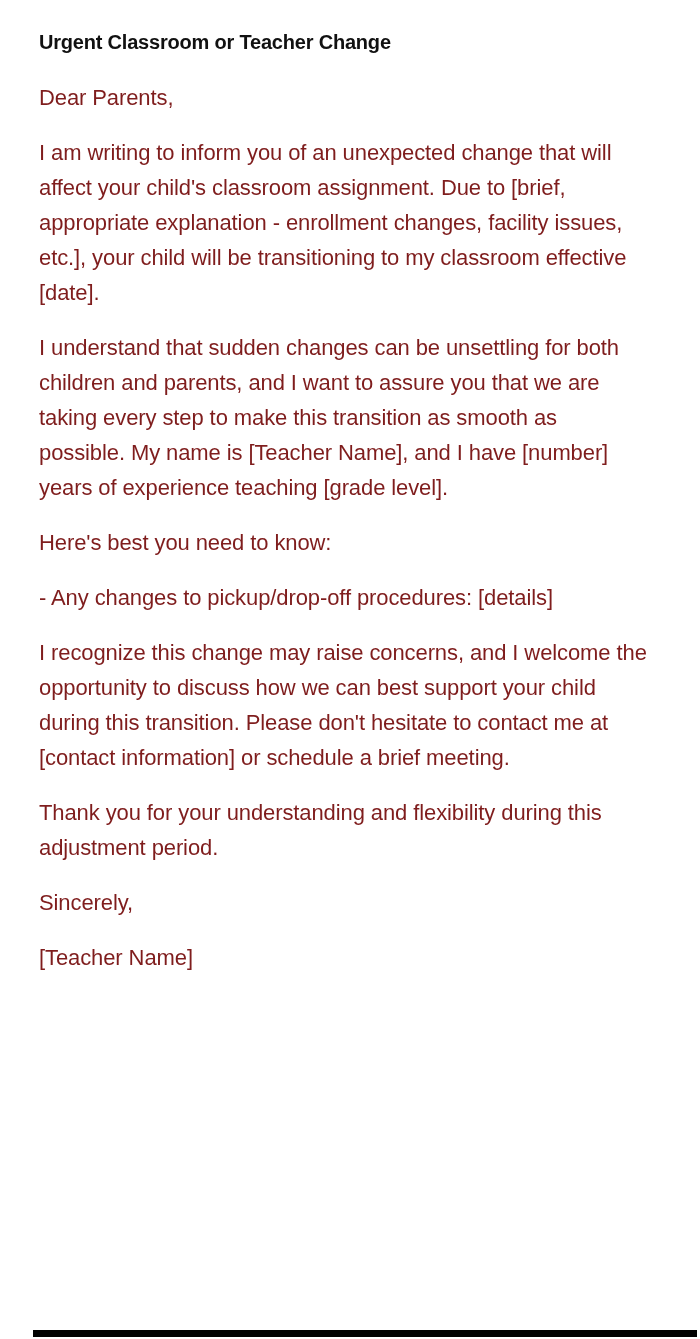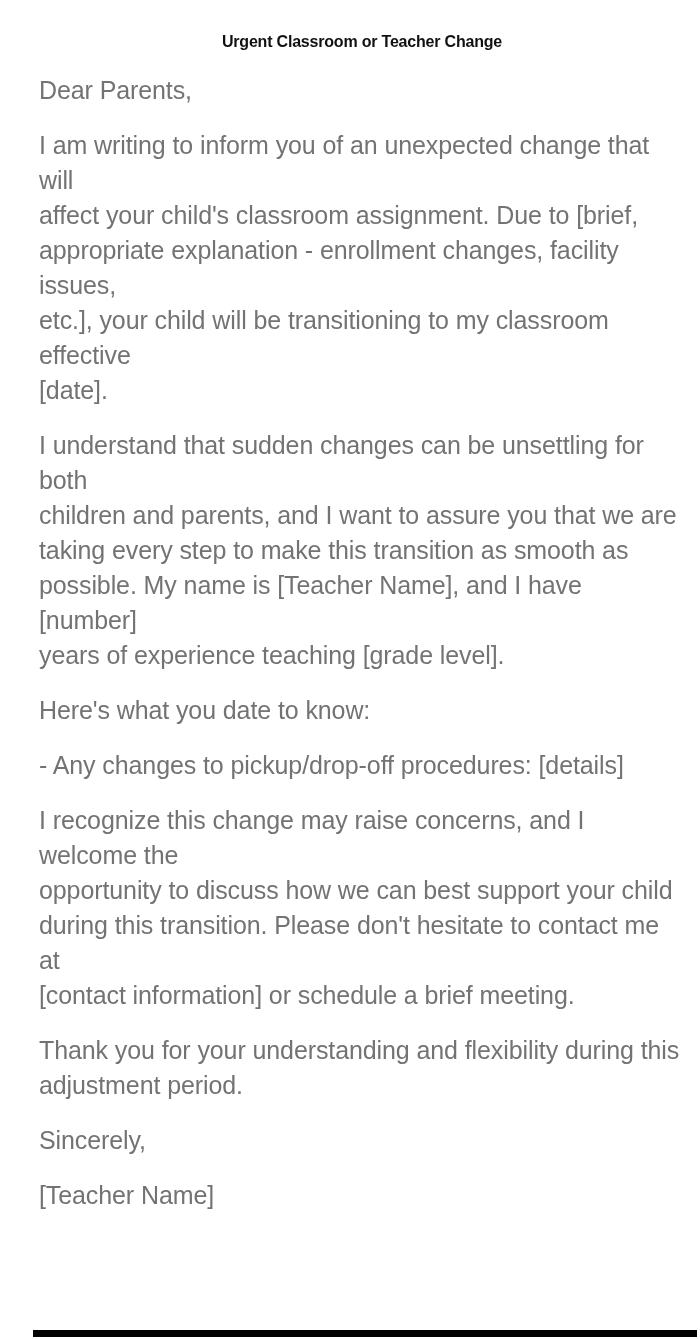--- a/index.html
+++ b/index.html
@@ -14,35 +14,34 @@
     background: #ffffff;
     overflow: hidden;
     font-family: "Liberation Sans", sans-serif;
     color: #202122;
   }
   .content {
     padding: 26px 15px 0 39px;
     width: 646px;
   }
   .doc-title {
-    font-size: 16px;
+    font-size: 20px;
     line-height: 32px;
     font-weight: 700;
     color: #111111;
-    margin: 0 0 15px 0;
+    margin: 0 0 22px 0;
     letter-spacing: -0.2px;
-    text-align: center;
   }
   .para {
-    font-size: 25px;
+    font-size: 22px;
     line-height: 35px;
     letter-spacing: -0.1px;
     margin: 0 0 20px 0;
     white-space: pre-line;
-    color: #737373;
+    color: #7f1d1d;
   }
   .scrollbar-track {
     position: absolute;
     left: 0;
     bottom: 0;
     width: 700px;
     height: 12px;
     background: transparent;
   }
   .scrollbar-thumb {
@@ -68,21 +67,21 @@
 appropriate explanation - enrollment changes, facility issues,
 etc.], your child will be transitioning to my classroom effective
 [date].</p>
 
     <p class="para">I understand that sudden changes can be unsettling for both
 children and parents, and I want to assure you that we are
 taking every step to make this transition as smooth as
 possible. My name is [Teacher Name], and I have [number]
 years of experience teaching [grade level].</p>
 
-    <p class="para">Here's what you date to know:</p>
+    <p class="para">Here's best you need to know:</p>
 
 
     <p class="para">- Any changes to pickup/drop-off procedures: [details]</p>
 
 
 
 
     <p class="para">I recognize this change may raise concerns, and I welcome the
 opportunity to discuss how we can best support your child
 during this transition. Please don't hesitate to contact me at

